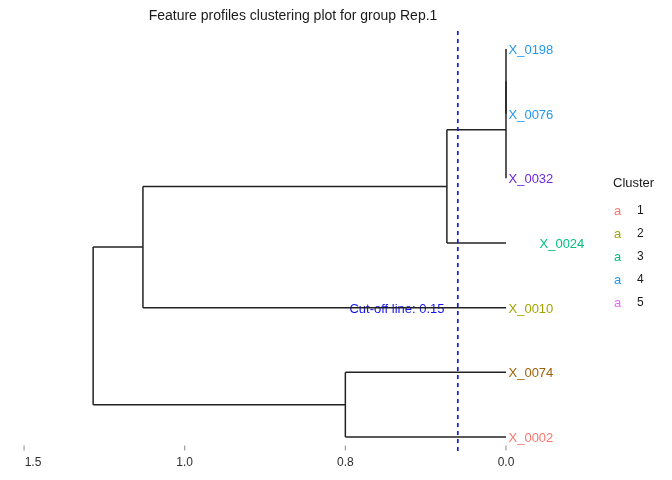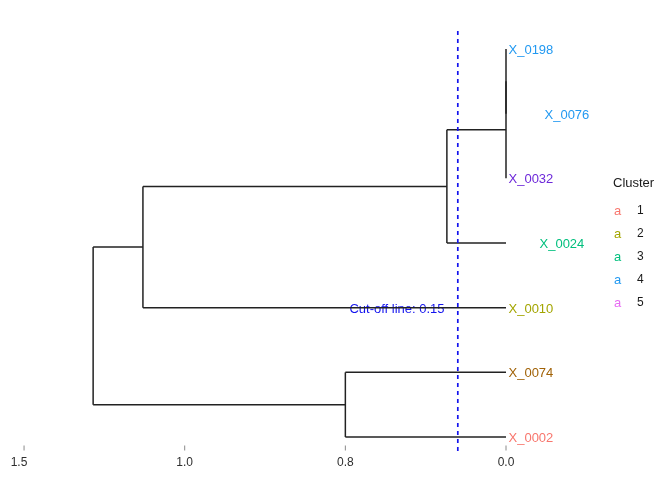--- a/index.html
+++ b/index.html
@@ -33,20 +33,21 @@
   }
   .legend-num{
     position:absolute;left:24px;top:50%;transform:translateY(-50%);
     font-size:12px;color:#1a1a1a;
   }
 </style>
 </head>
 <body>
 
 <div class="stage">
+  <div class="title">Feature profiles clustering plot for group Rep.1</div>
   <div class="cutoff-label">Cut-off line: 0.15</div>
   <svg class="canvas" id="plot-svg" width="672" height="480">
       <line x1="506" y1="49" x2="506" y2="49" stroke="#222222" stroke-width="1.5"></line>
       <line x1="506" y1="113.667" x2="506" y2="113.667" stroke="#222222" stroke-width="1.5"></line>
       <line x1="506" y1="49" x2="506" y2="113.667" stroke="#222222" stroke-width="1.5"></line>
       <line x1="506" y1="81.3335" x2="506" y2="81.3335" stroke="#222222" stroke-width="1.5"></line>
       <line x1="506" y1="178.334" x2="506" y2="178.334" stroke="#222222" stroke-width="1.5"></line>
       <line x1="506" y1="81.3335" x2="506" y2="178.334" stroke="#222222" stroke-width="1.5"></line>
       <line x1="506" y1="129.83375" x2="446.8808" y2="129.83375" stroke="#222222" stroke-width="1.5"></line>
       <line x1="506" y1="243.001" x2="446.8808" y2="243.001" stroke="#222222" stroke-width="1.5"></line>
@@ -61,29 +62,29 @@
       <line x1="345.35" y1="404.6685" x2="93.12950000000001" y2="404.6685" stroke="#222222" stroke-width="1.5"></line>
       <line x1="93.12950000000001" y1="247.0426875" x2="93.12950000000001" y2="404.6685" stroke="#222222" stroke-width="1.5"></line>
       <line x1="457.805" y1="31" x2="457.805" y2="452" stroke="#1414EE" stroke-width="1.7" stroke-dasharray="4 4"></line>
       <line x1="24.049999999999955" y1="445.5" x2="24.049999999999955" y2="450.5" stroke="#8a8a8a" stroke-width="1"></line>
       <line x1="184.7" y1="445.5" x2="184.7" y2="450.5" stroke="#8a8a8a" stroke-width="1"></line>
       <line x1="345.35" y1="445.5" x2="345.35" y2="450.5" stroke="#8a8a8a" stroke-width="1"></line>
       <line x1="506" y1="445.5" x2="506" y2="450.5" stroke="#8a8a8a" stroke-width="1"></line>
     </svg>
   <div id="leaf-labels">
       <div class="leaf-label" style="left: 508.5px; top: 49px; color: rgb(34, 153, 241);">X_0198</div>
-      <div class="leaf-label" style="left: 508.5px; top: 113.667px; color: rgb(34, 153, 241); padding-left: 36px;">X_0076</div>
+      <div class="leaf-label" style="left: 508.5px; top: 113.667px; color: rgb(34, 153, 241);">X_0076</div>
       <div class="leaf-label" style="left: 508.5px; top: 178.334px; color: #6d28d9;">X_0032</div>
       <div class="leaf-label" style="left: 508.5px; top: 243.001px; color: rgb(0, 191, 125); margin-left: 31px;">X_0024</div>
       <div class="leaf-label" style="left: 508.5px; top: 307.668px; color: rgb(163, 165, 0);">X_0010</div>
       <div class="leaf-label" style="left: 508.5px; top: 372.335px; color: #a16207;">X_0074</div>
       <div class="leaf-label" style="left: 508.5px; top: 437.002px; color: rgb(248, 118, 109);">X_0002</div>
     </div>
   <div id="tick-labels">
-      <div class="tick-label" style="left: 19px;">1.5</div>
+      <div class="tick-label" style="left: 33px;">1.5</div>
       <div class="tick-label" style="left: 184.7px;">1.0</div>
       <div class="tick-label" style="left: 345.35px;">0.8</div>
       <div class="tick-label" style="left: 506px;">0.0</div>
     </div>
   <div class="legend">
     <div class="legend-title">Cluster</div>
     <div id="legend-rows">
         <div class="legend-row">
           <span class="legend-glyph" style="color: rgb(248, 118, 109);">a</span>
           <span class="legend-num">1</span>

